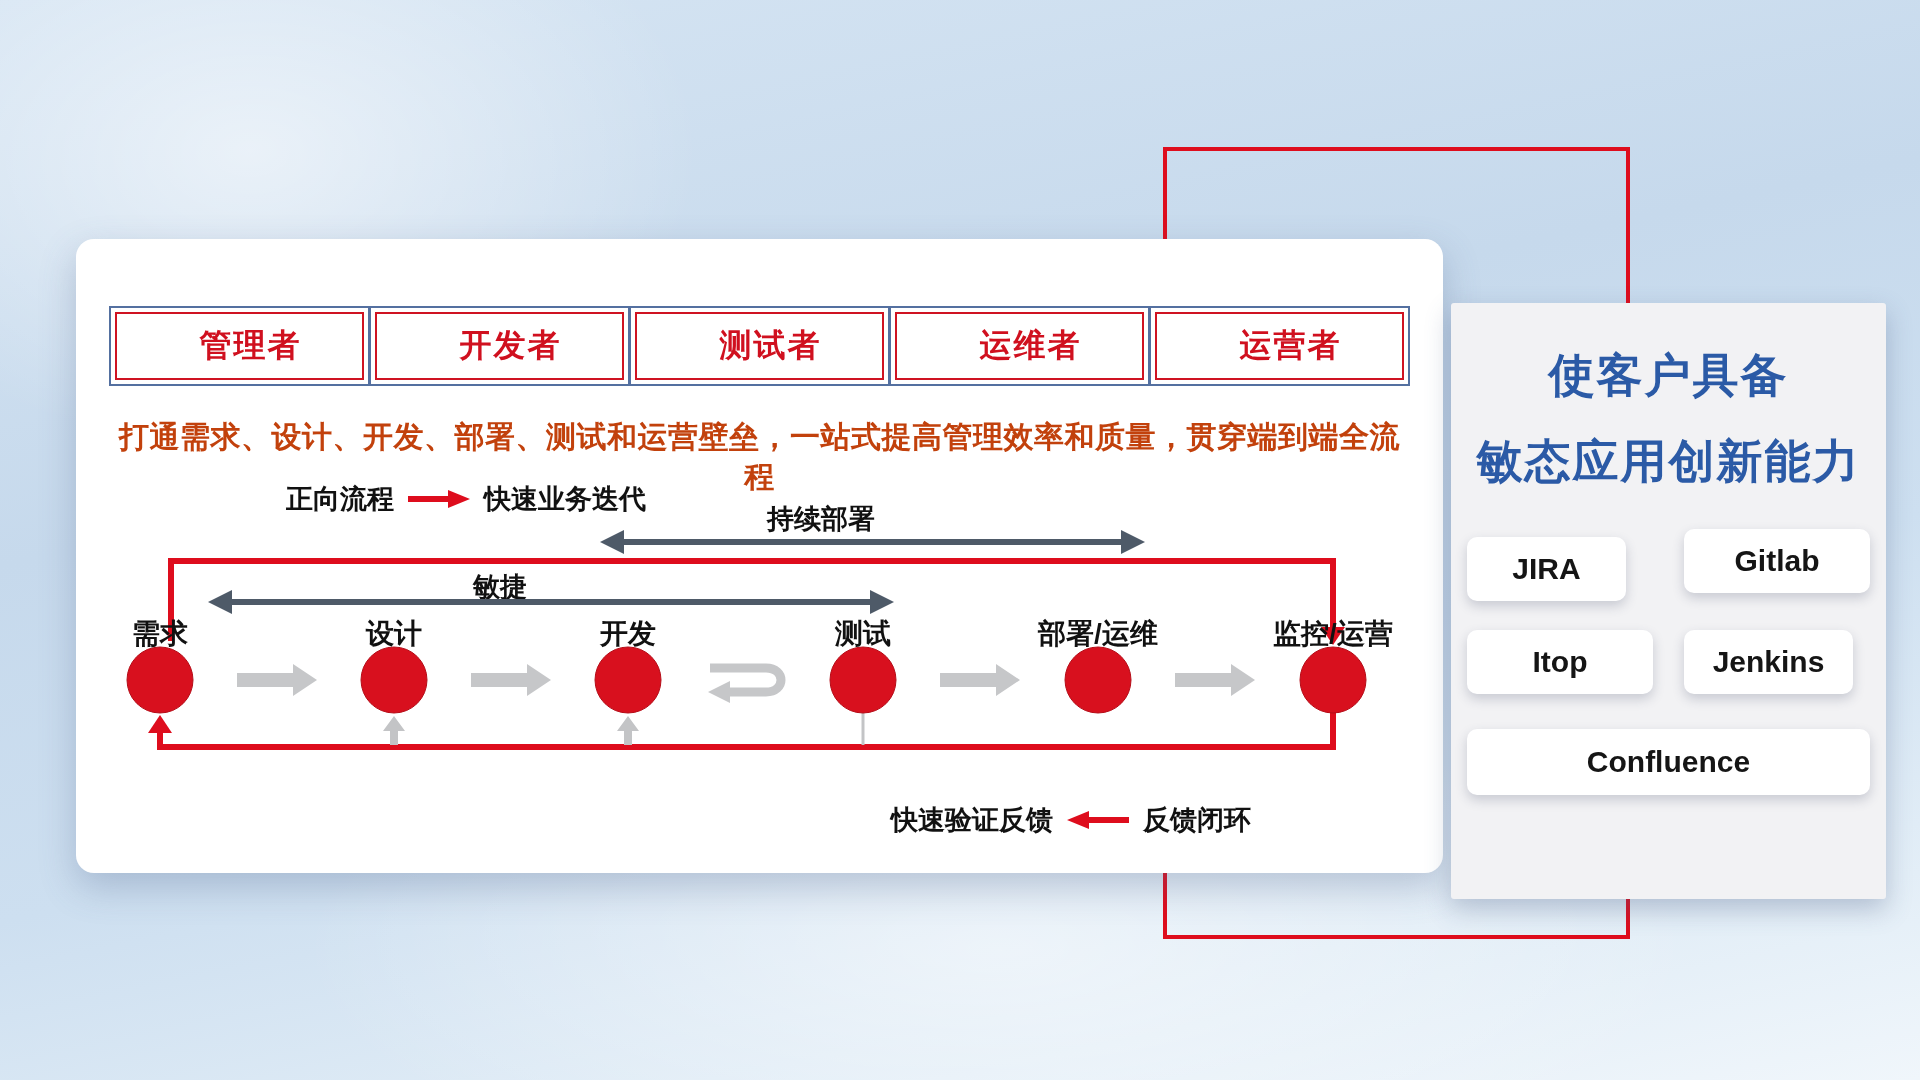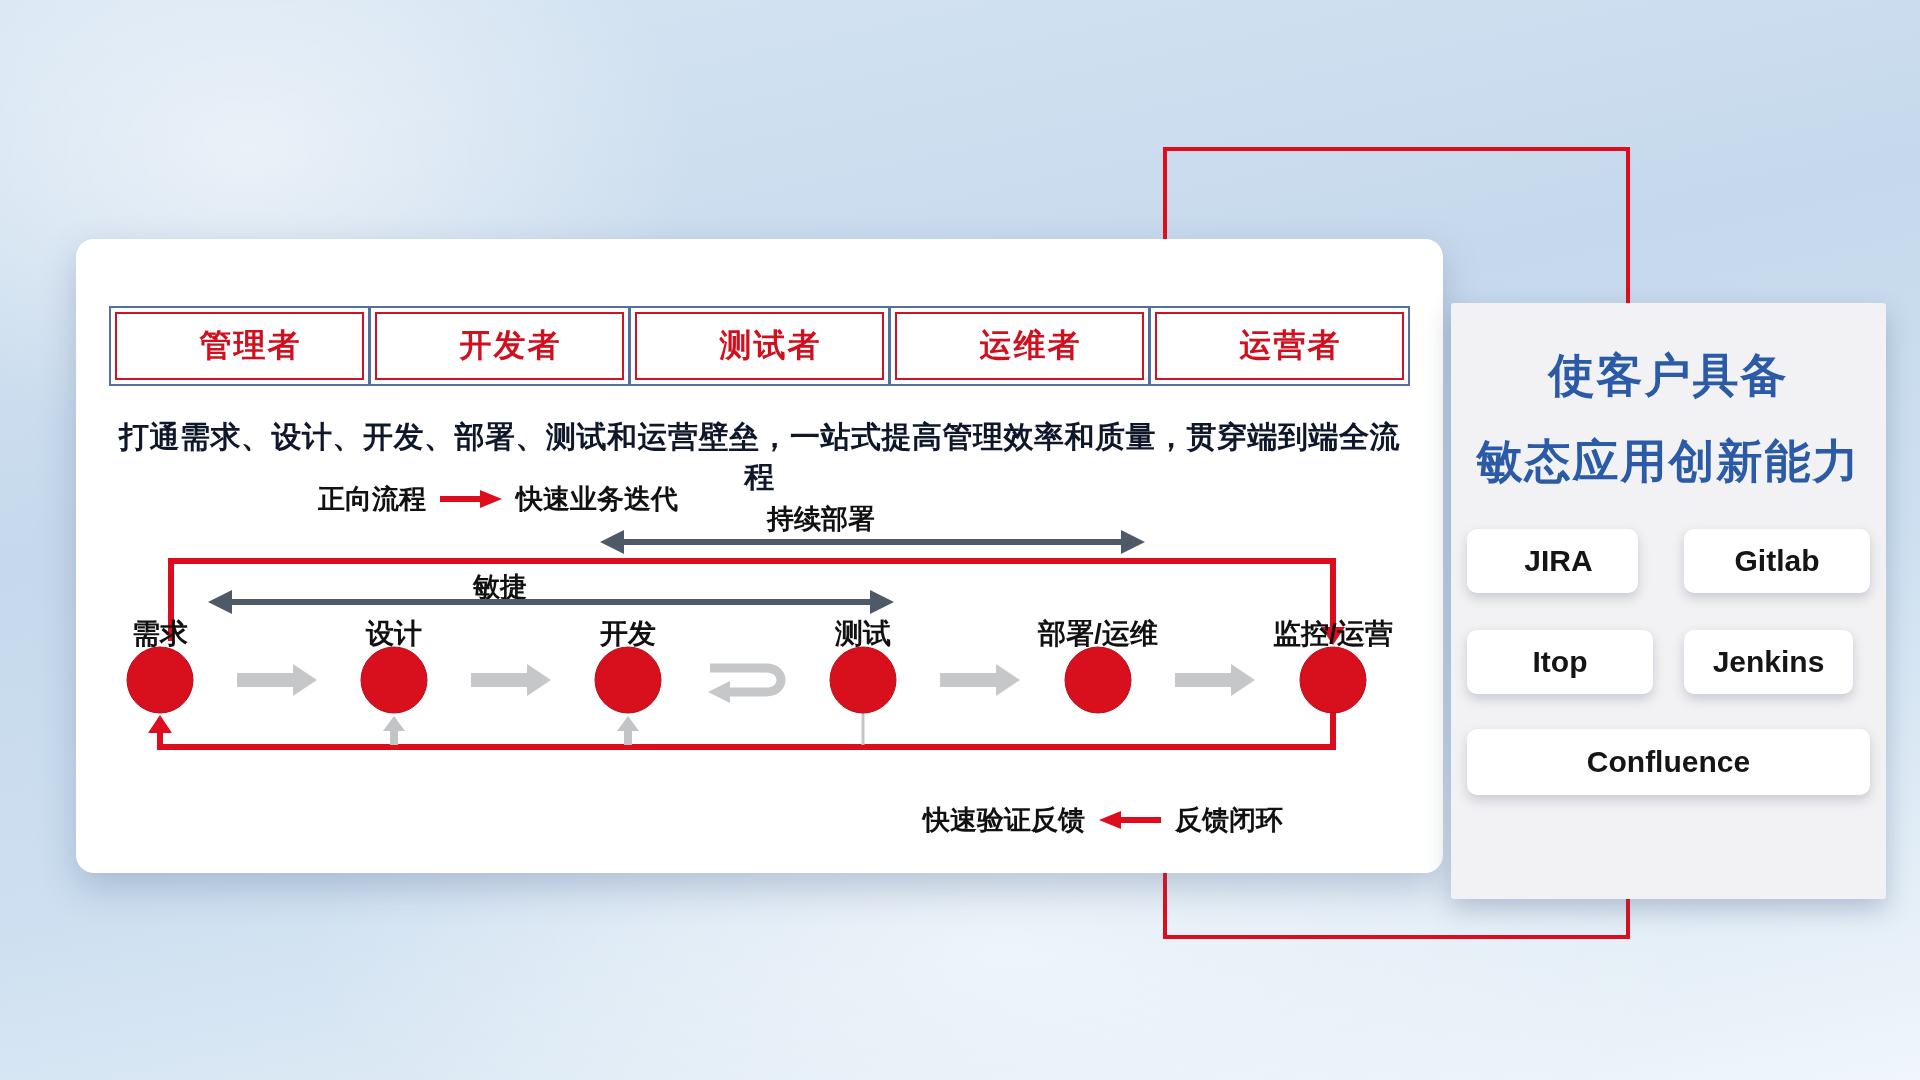--- a/index.html
+++ b/index.html
@@ -18,42 +18,42 @@
 
   .card{position:absolute;left:76px;top:239px;width:1367px;height:634px;background:#ffffff;
     border-radius:18px;box-shadow:0 14px 36px rgba(80,100,140,.30);z-index:2;}
 
   .role-box{position:absolute;top:67px;width:235px;height:76px;background:#fff;
     border:2px solid #5470a0;box-shadow:inset 0 0 0 4px #ffffff,inset 0 0 0 6px #cf1322;
     display:flex;align-items:center;justify-content:center;padding-left:22px;}
   .role-box span{font-size:32px;font-weight:bold;color:#d0101f;letter-spacing:2px;}
 
   .headline{position:absolute;left:30px;right:30px;top:178px;margin:0;text-align:center;
-    font-size:30px;font-weight:bold;color:#0f172a;letter-spacing:.5px;line-height:40px;}
+    font-size:30px;font-weight:bold;color:#c2410c;letter-spacing:.5px;line-height:40px;}
 
-  .legend{position:absolute;display:flex;align-items:center;gap:14px;margin-left:32px;}
+  .legend{position:absolute;display:flex;align-items:center;gap:14px;}
   .legend .legend-label,.legend .legend-caption{font-size:27px;font-weight:bold;color:#111;white-space:nowrap;}
 
   .span-label{position:absolute;display:block;text-align:left;font-size:27px;font-weight:bold;color:#111;}
 
   .flow-svg{position:absolute;left:0;top:0;width:1367px;height:634px;pointer-events:none;}
 
   .node-label{position:absolute;top:376px;width:180px;text-align:center;
     font-size:28px;font-weight:bold;color:#111;white-space:nowrap;}
 
   .panel{position:absolute;left:1451px;top:255px;width:435px;height:596px;background:#f2f2f4;
     border-radius:3px;box-shadow:0 10px 26px rgba(70,90,130,.32);z-index:3;margin-top:48px;}
   .panel-title{position:absolute;left:0;width:100%;text-align:center;
     font-size:46px;font-weight:bold;color:#2b5aa6;letter-spacing:2px;}
   .panel-title.line1{top:42px;}
   .panel-title.line2{top:128px;}
   .chip{position:absolute;height:64px;background:#ffffff;border-radius:10px;
     box-shadow:0 5px 12px rgba(50,60,90,.22);display:flex;align-items:center;justify-content:center;
     font-size:30px;font-weight:bold;color:#151515;}
-  .chip.jira{left:16px;top:226px;width:159px;padding-left:12px;}
+  .chip.jira{left:16px;top:234px;width:159px;}
   .chip.gitlab{left:233px;top:226px;width:186px;}
   .chip.itop{left:16px;top:327px;width:186px;}
   .chip.jenkins{left:233px;top:327px;width:169px;}
   .chip.confluence{left:16px;top:426px;width:403px;height:66px;}
 </style>
 </head>
 <body>
 
 <div class="page">
   <div class="bg-glow1"></div>

